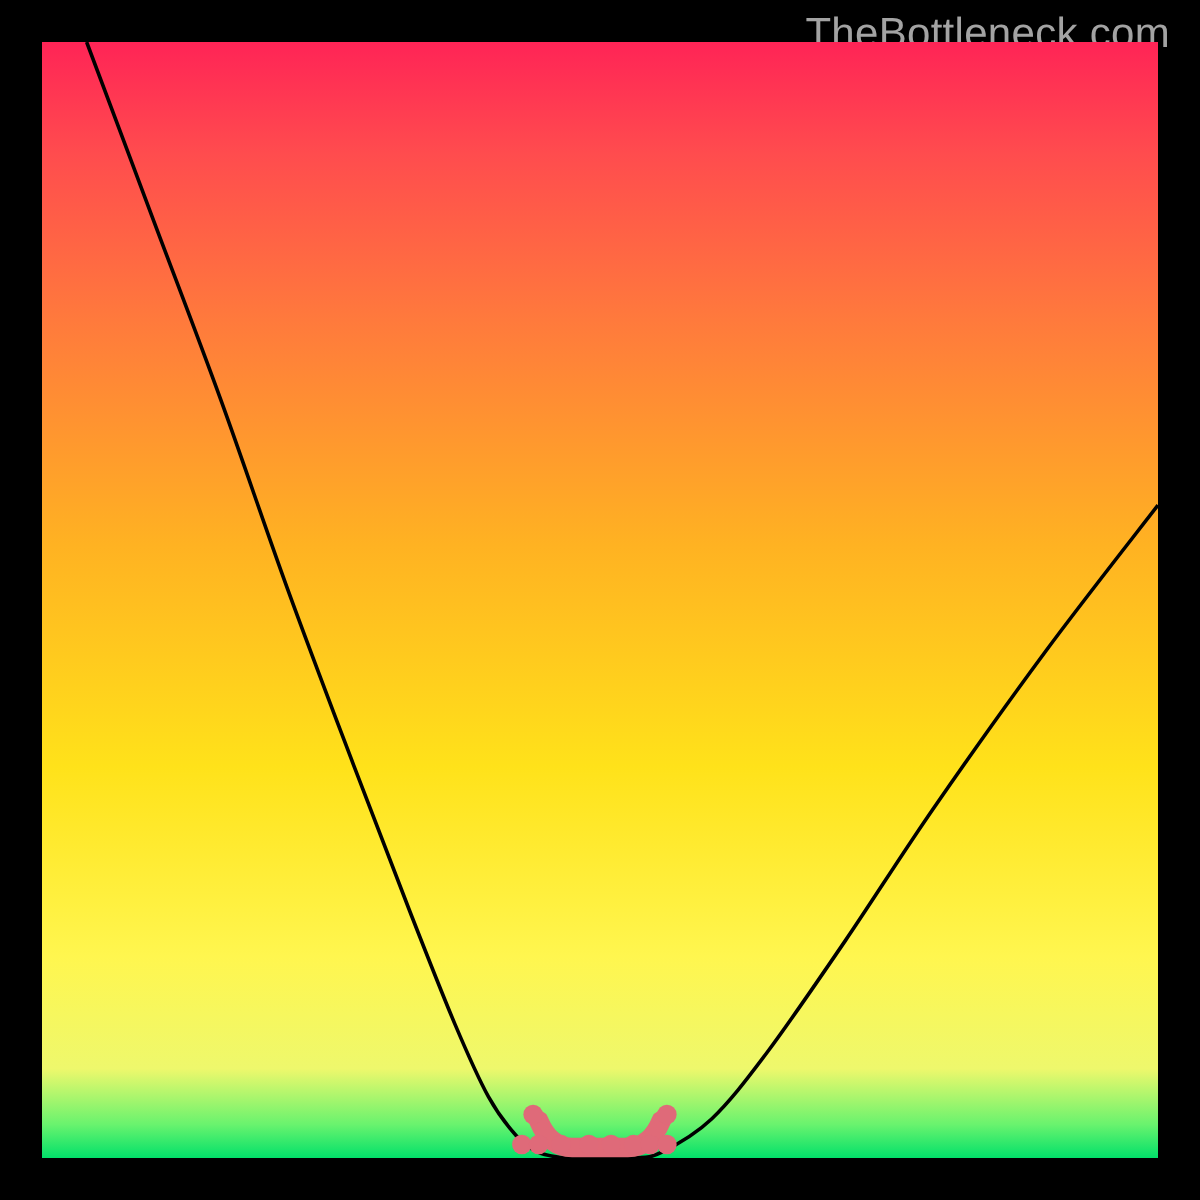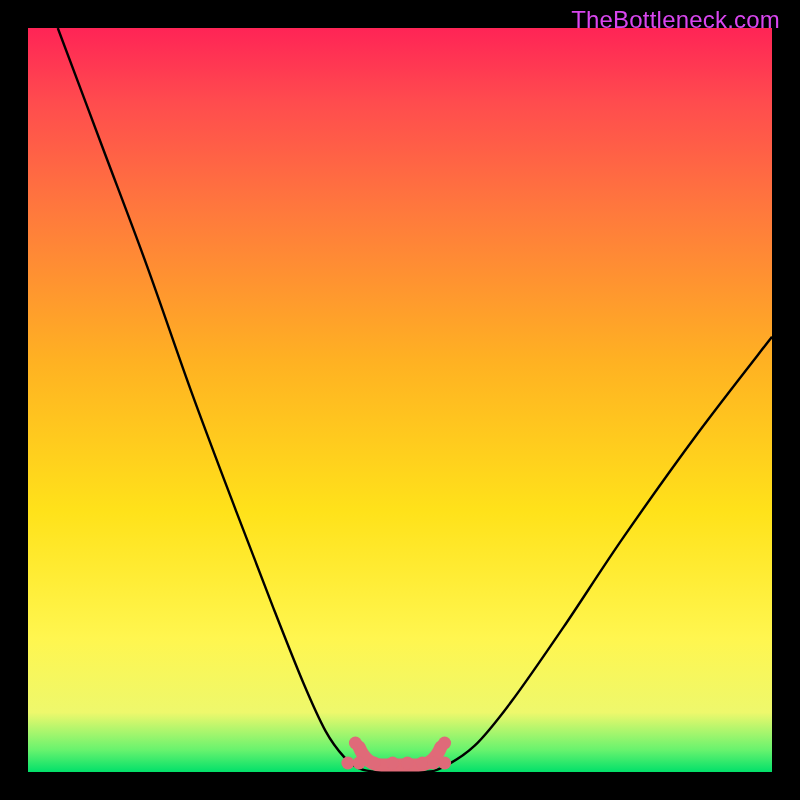--- a/index.html
+++ b/index.html
@@ -21,22 +21,22 @@
     position: absolute;
     left: 28px;
     top: 28px;
     width: 744px;
     height: 744px;
   }
   .watermark {
     position: absolute;
     top: 6px;
     right: 20px;
-    color: #d946ef;
-    font-size: 24px;
+    color: #a3a3a3;
+    font-size: 28px;
     font-weight: 500;
     letter-spacing: 0.2px;
     margin-left: 25px;
   }
   svg { display: block; }
 </style>
 </head>
 <body>
 
 <div class="stage">

